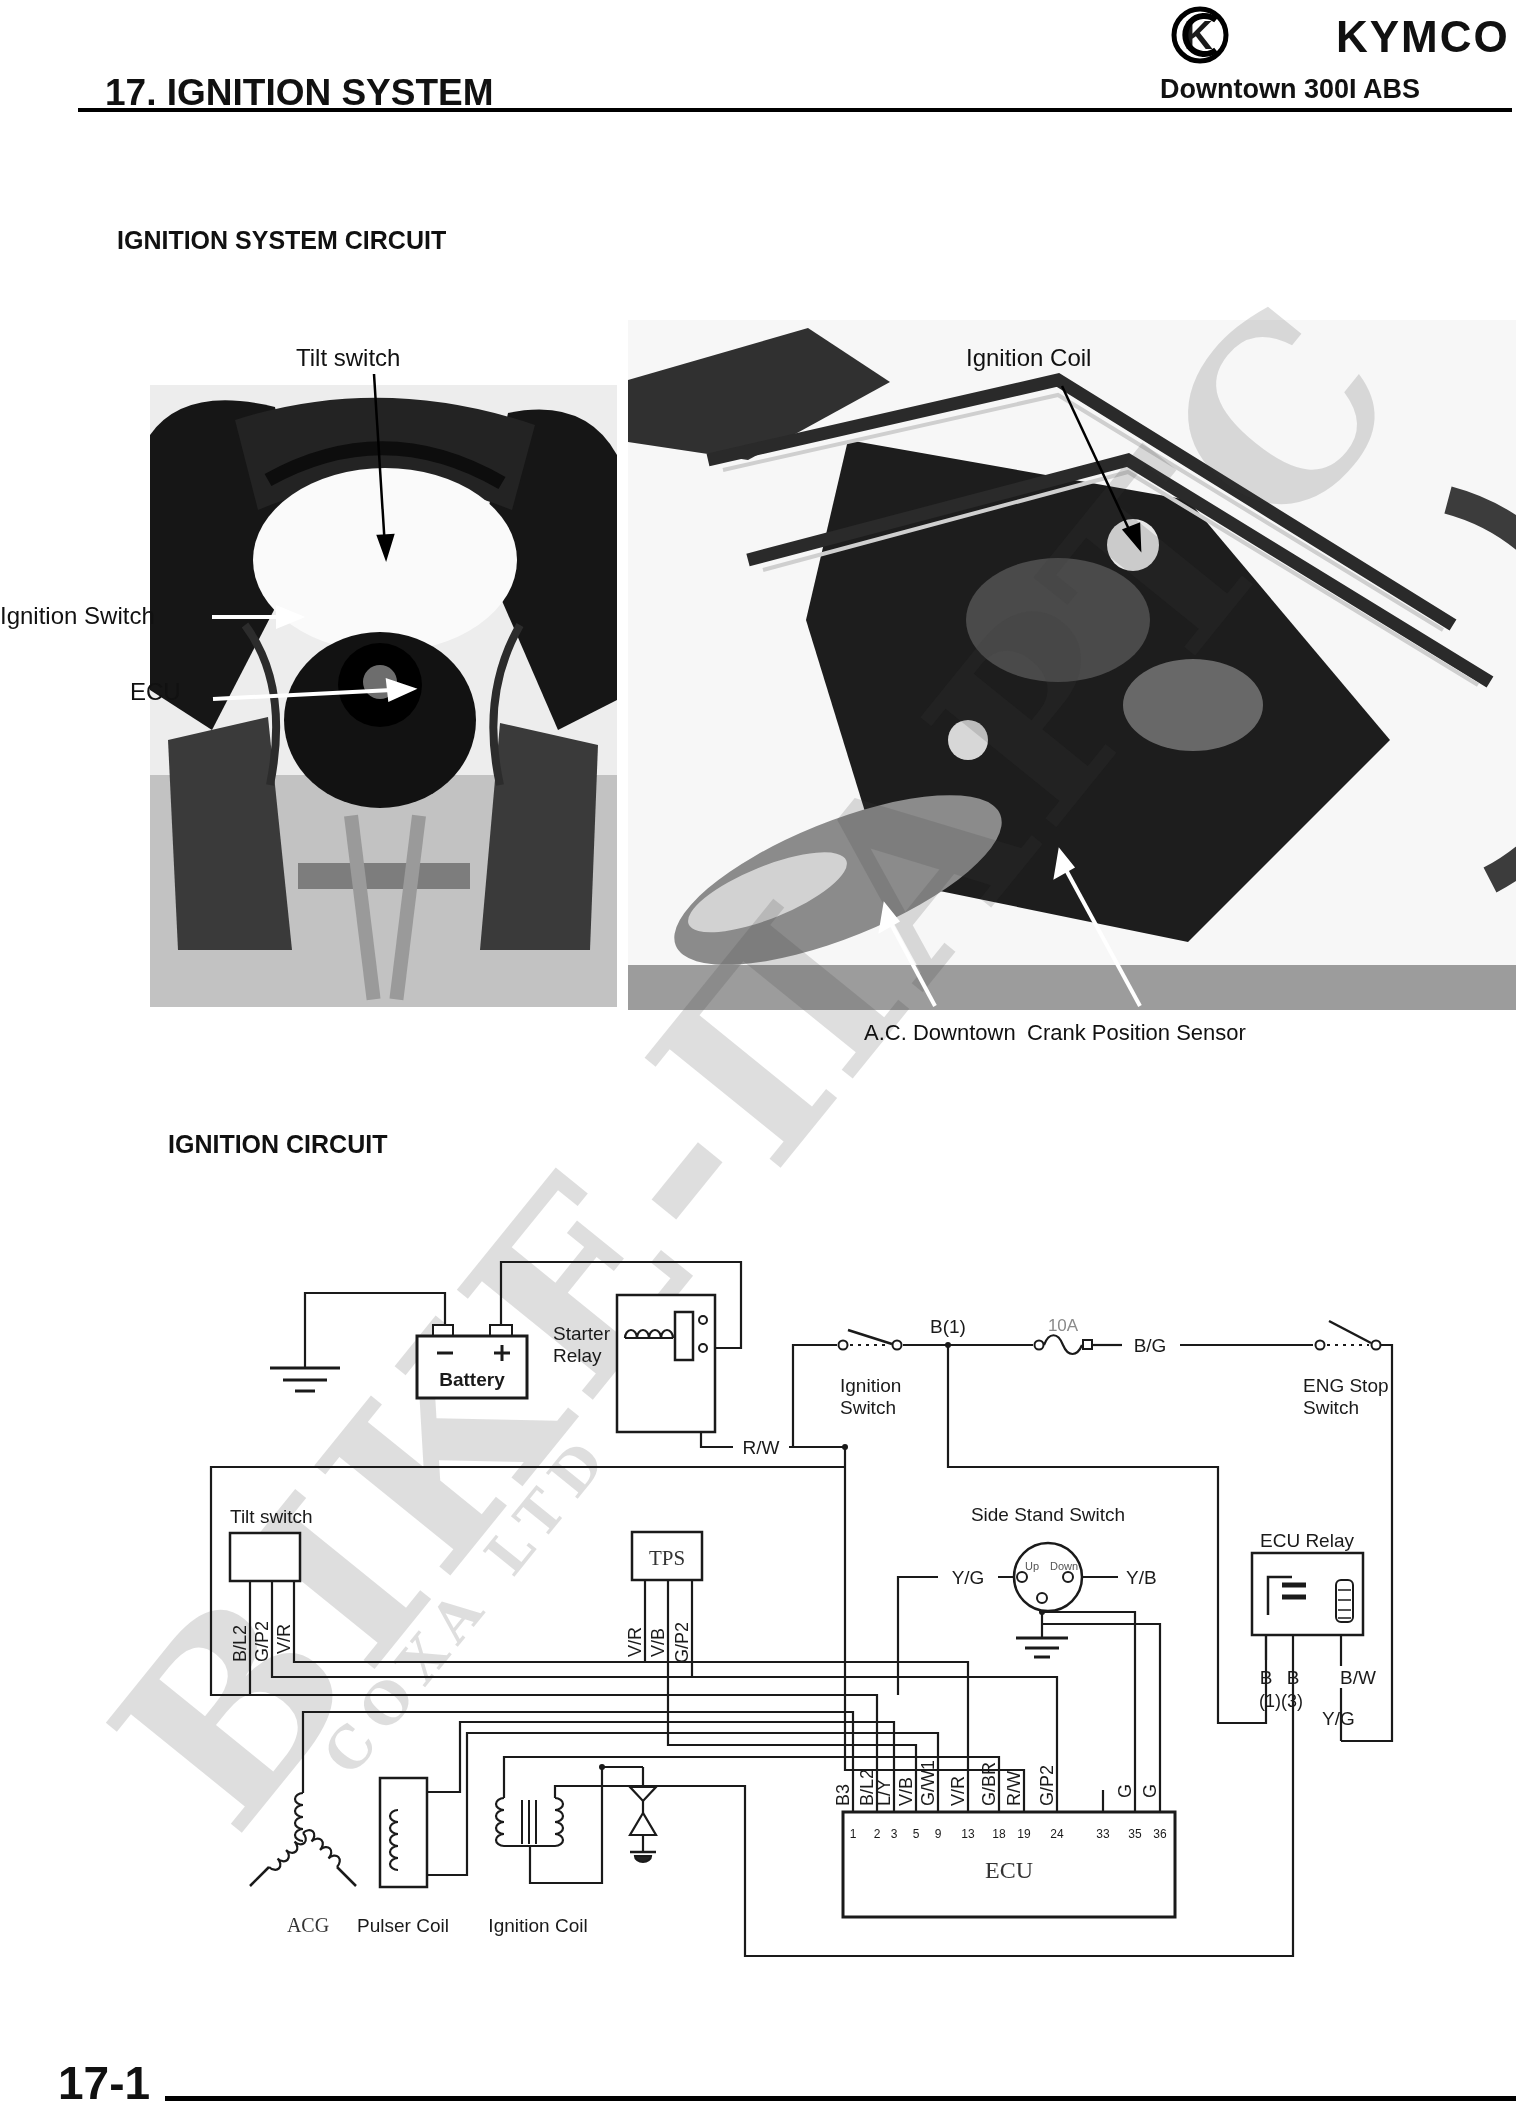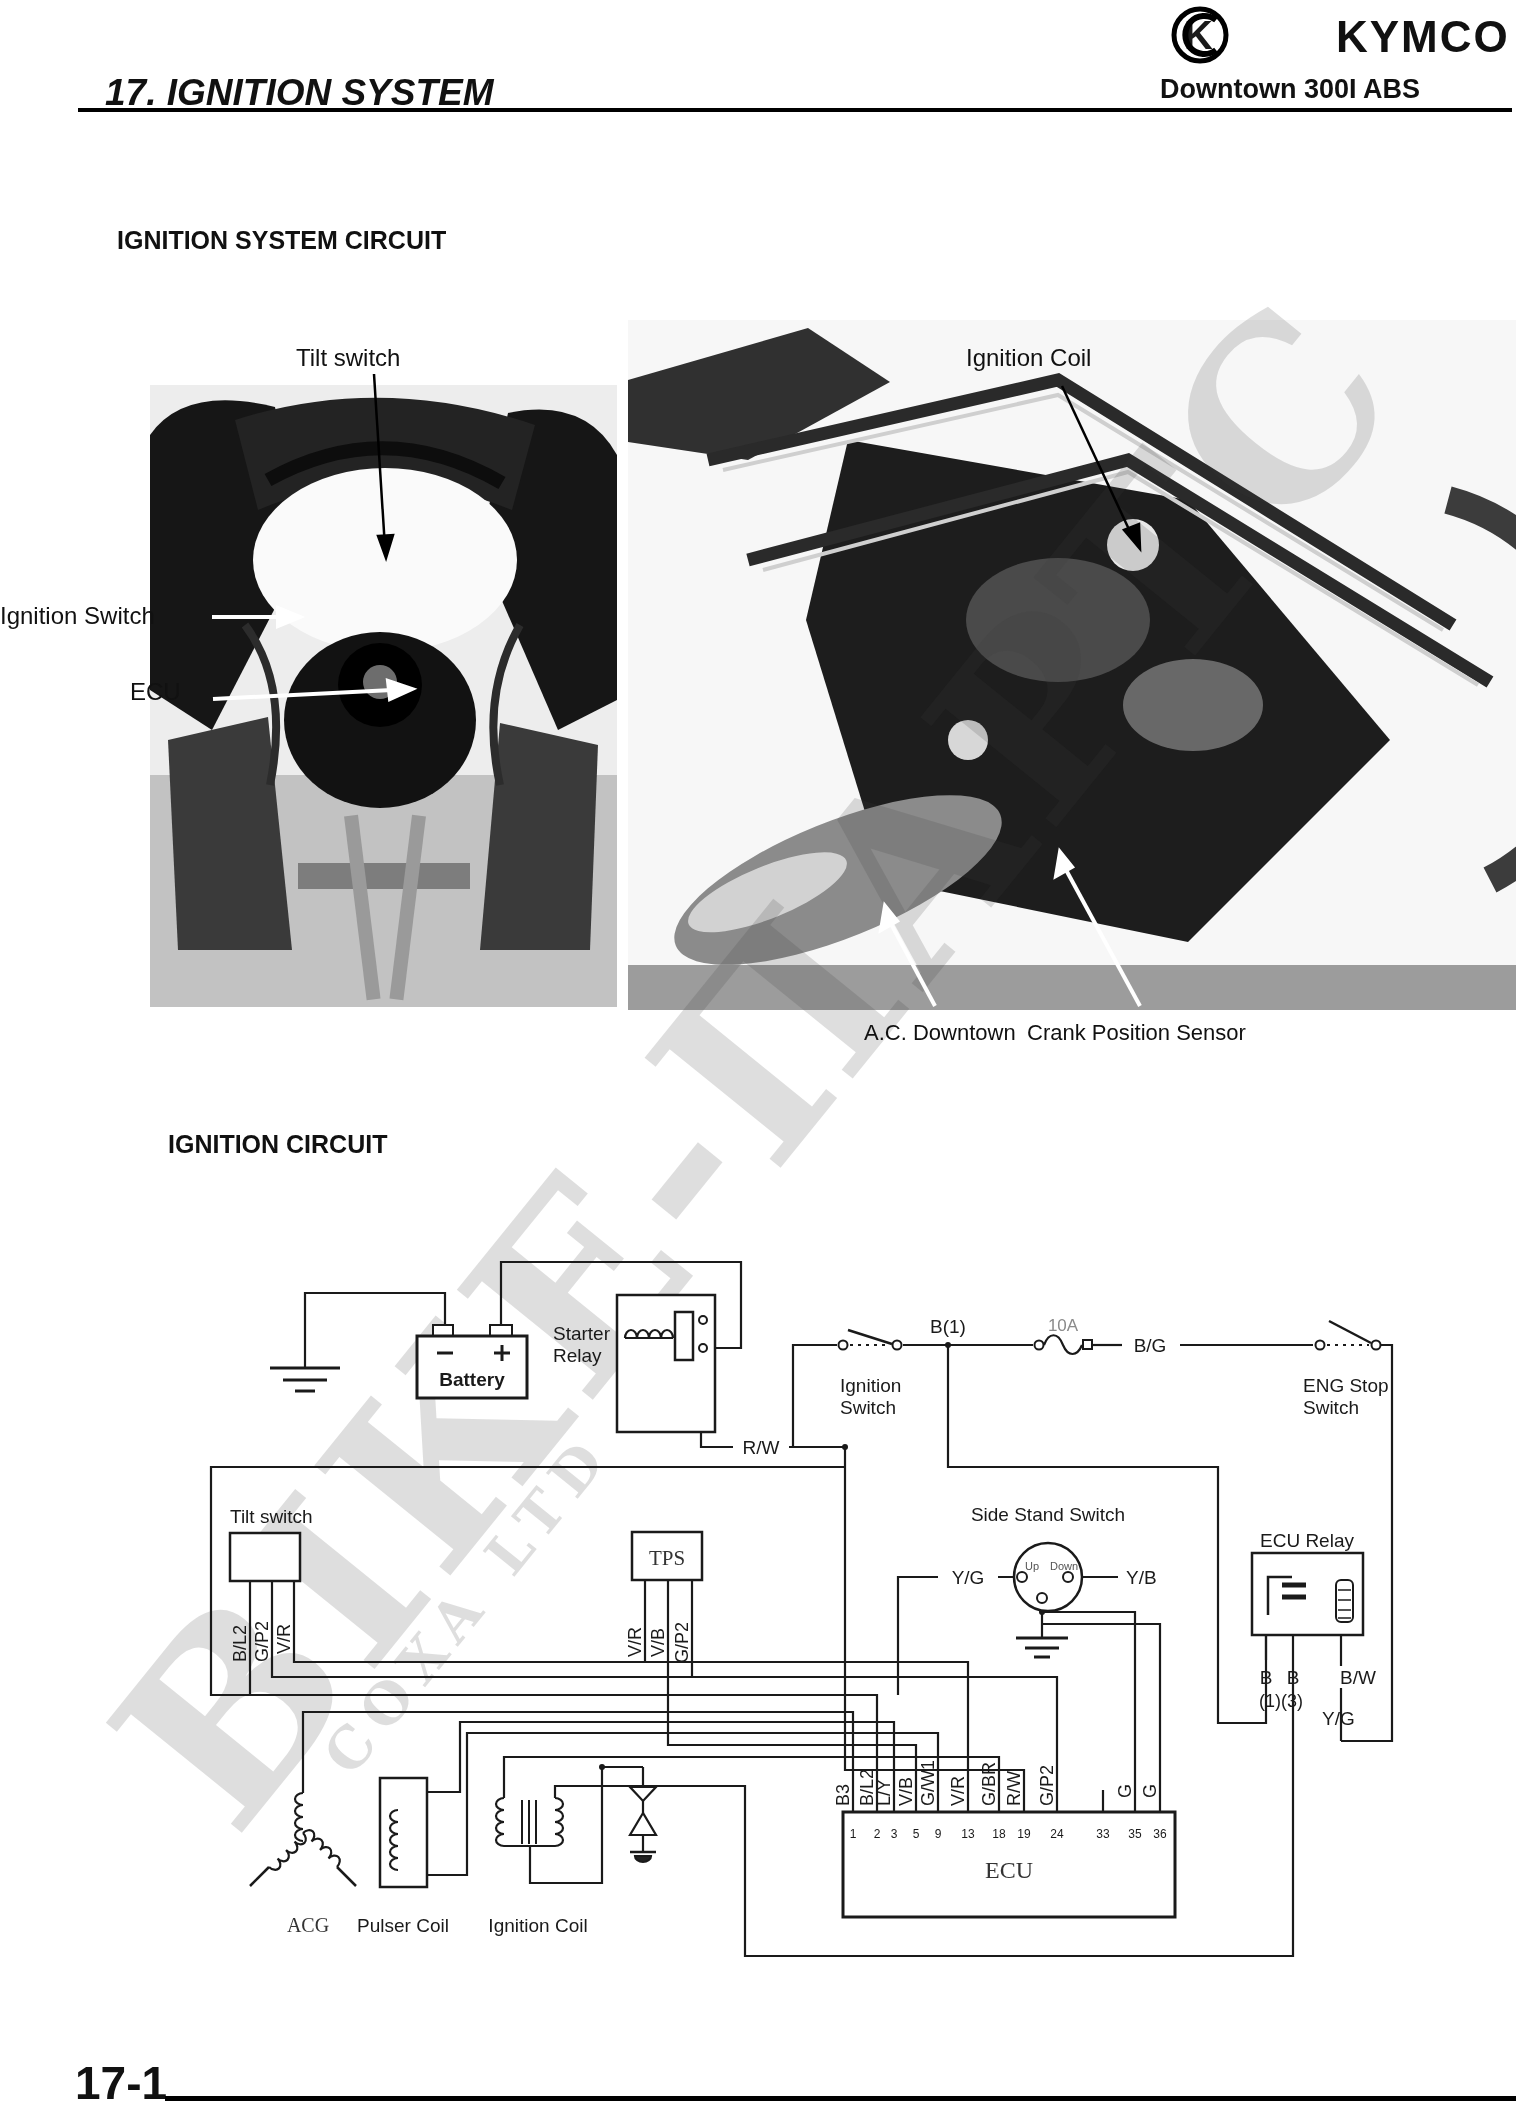--- a/index.html
+++ b/index.html
@@ -1,19 +1,19 @@
 <!DOCTYPE html>
 <html><head>
 <meta charset="utf-8">
 <style>
   html,body{margin:0;padding:0;}
   body{width:1516px;height:2117px;position:relative;background:#ffffff;overflow:hidden;
        font-family:"Liberation Sans",sans-serif;color:#111;}
   .abs{position:absolute;}
-  .hdr-title{font-size:37px;font-weight:bold;letter-spacing:0px;font-style:italic;}
+  .hdr-title{font-size:37px;font-weight:bold;letter-spacing:0px;}
   .hdr-model{font-size:27px;font-weight:bold;}
   .brand{font-size:44px;font-weight:bold;letter-spacing:2px;}
   .h2{font-size:25px;font-weight:bold;}
   .photo-lbl{font-size:24px;}
   .photo-lbl-sm{font-size:22px;}
   .pageno{font-size:46px;font-weight:bold;}
   .rule{background:#000;}
   .wm{position:absolute;transform-origin:0 0;transform:rotate(-51deg);
       font-family:"DejaVu Serif",serif;font-weight:bold;white-space:nowrap;
       color:rgba(60,60,60,0.17);z-index:2;}
@@ -84,21 +84,21 @@
 
 <div class="abs photo-lbl" style="left:296px;top:344px;z-index:4;">Tilt switch</div>
 <div class="abs photo-lbl" style="left:966px;top:344px;z-index:4;">Ignition Coil</div>
 <div class="abs photo-lbl" style="left:0px;top:602px;z-index:4;text-align:center;">Ignition Switch</div>
 <div class="abs photo-lbl" style="left:130px;top:678px;z-index:4;">ECU</div>
 <div class="abs photo-lbl-sm" style="left:864px;top:1020px;z-index:4;">A.C. Downtown</div>
 <div class="abs photo-lbl-sm" style="left:1004px;top:1020px;z-index:4;margin-left:23px;">Crank Position Sensor</div>
 
 <div class="abs h2" style="left:137px;top:1130px;z-index:4;margin-left:31px;">IGNITION CIRCUIT</div>
 
-<div class="abs pageno" style="left:75px;top:2056px;z-index:4;text-align:right;">17-1</div>
+<div class="abs pageno" style="left:58px;top:2056px;z-index:4;text-align:right;">17-1</div>
 <div class="abs rule" style="left:165px;top:2096px;width:1351px;height:5px;z-index:4;"></div>
 
 <svg class="abs" style="left:0;top:0;z-index:3;" width="1516" height="1120" viewBox="0 0 1516 1120">
   <g stroke="#000" stroke-width="2.5" fill="#000">
     <line x1="374" y1="374" x2="385" y2="548"></line>
     <polygon points="378,536 393,535 386,558"></polygon>
     <line x1="1062" y1="386" x2="1133" y2="538"></line>
     <polygon points="1124,530 1139,524 1140,549"></polygon>
   </g>
   <g stroke="#fff" stroke-width="4" fill="#fff">

